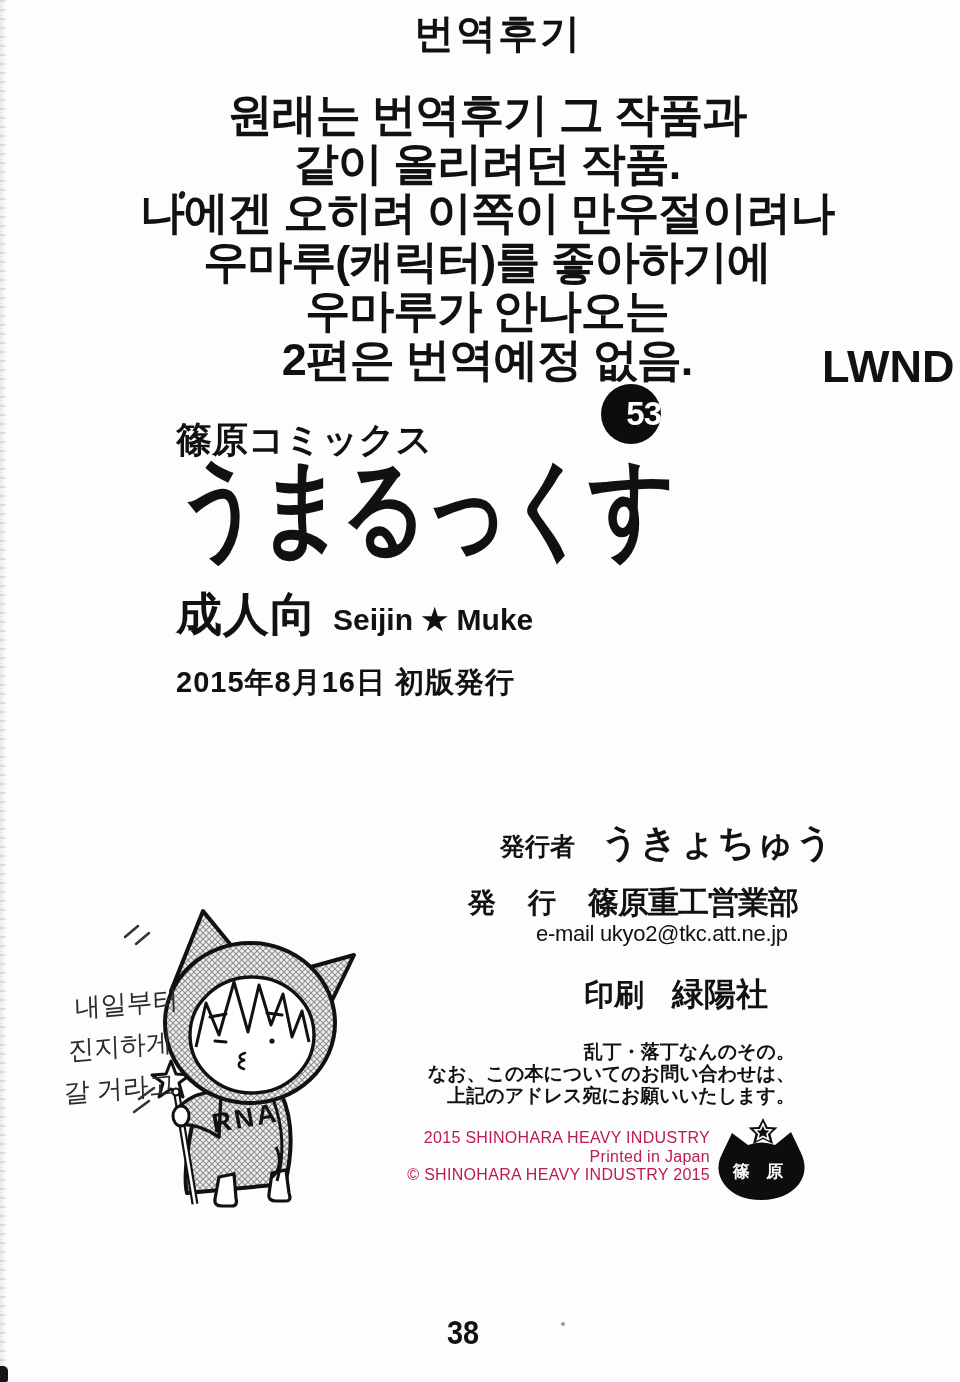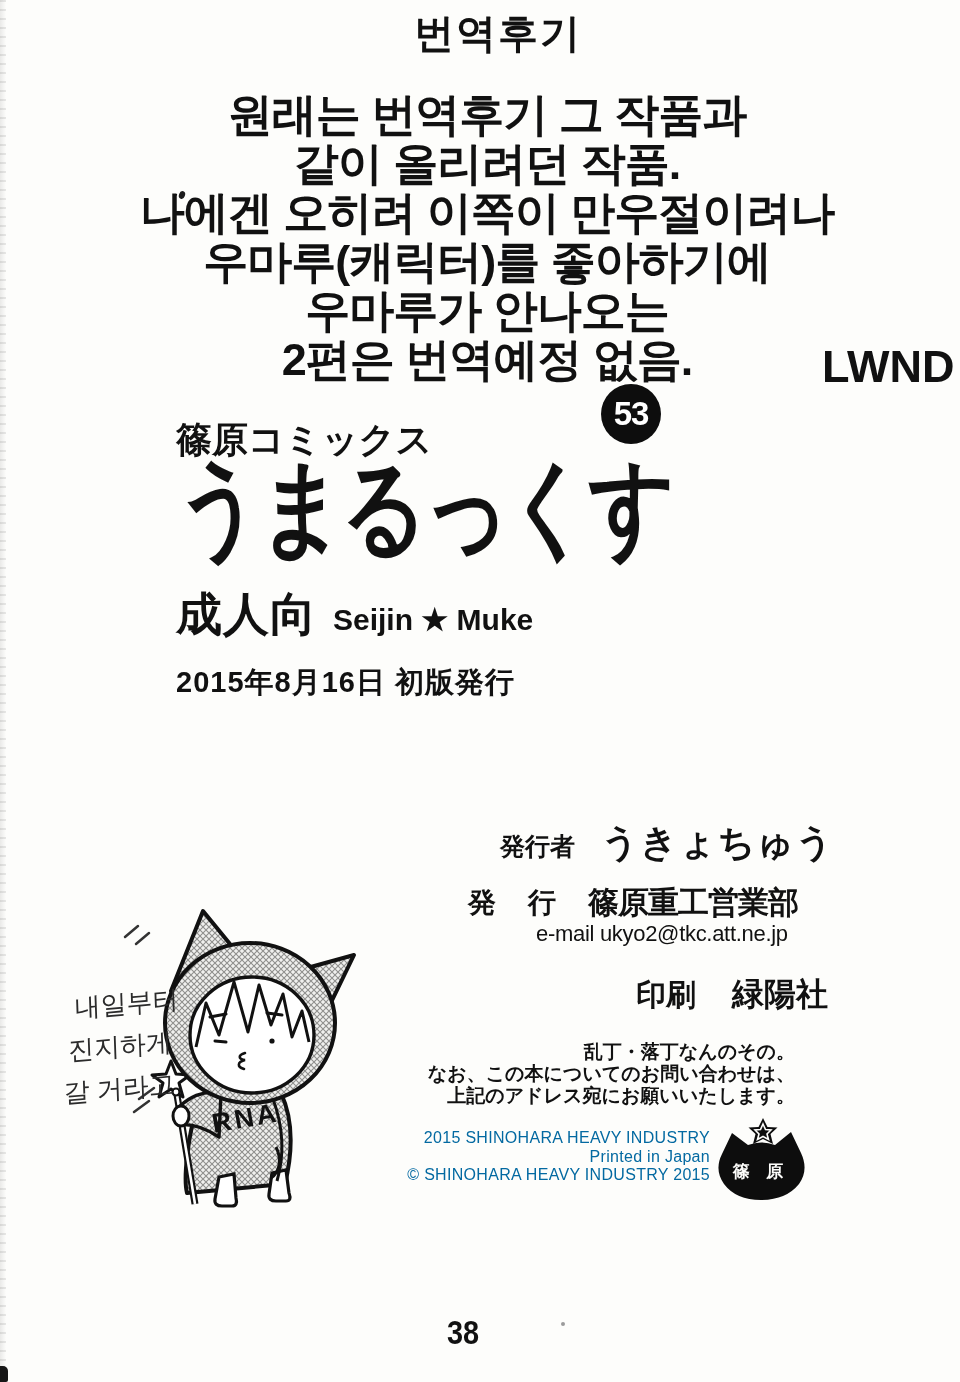--- a/index.html
+++ b/index.html
@@ -22,44 +22,44 @@
   
   .afterword-title{left:0;top:6px;width:100%;text-align:center;padding-left:36px;box-sizing:border-box;
     font-size:40px;font-weight:800;letter-spacing:2px;}
   .afterword-body{left:0;top:90px;width:100%;text-align:center;padding-left:14px;box-sizing:border-box;
     font-size:45px;line-height:49px;font-weight:800;letter-spacing:-1px;}
   .lwnd{left:786px;top:341px;font-size:45px;font-weight:800;letter-spacing:0px;margin-left:36px;}
 
   
   .series-label{left:176px;top:416px;font-size:36px;font-weight:800;letter-spacing:0px;}
   .badge53{left:601px;top:384px;width:60px;height:60px;border-radius:50%;background:#0d0d0d;
-    color:#fff;display:flex;align-items:center;justify-content:center;
+    color:#fff;display:flex;align-items:center;justify-content:flex-end;
     font-size:33px;font-weight:800;letter-spacing:-1px;}
   .book-title{left:176px;top:452px;font-size:106px;font-weight:900;letter-spacing:-0.05em;
     transform:scaleX(0.80);transform-origin:left top;white-space:nowrap;line-height:1.05;}
   .rating-row{left:176px;top:572px;display:flex;align-items:baseline;margin-top:12px;}
   .rating{font-size:46px;font-weight:800;letter-spacing:1px;}
   .rating-romaji{font-size:30px;font-weight:600;margin-left:16px;letter-spacing:0px;}
   .print-date{left:176px;top:663px;font-size:29px;font-weight:800;letter-spacing:1px;}
 
   
   .pub-row{left:500px;top:818px;display:flex;align-items:baseline;}
   .pub-label{font-size:25px;font-weight:800;}
   .pub-name{font-size:37px;font-weight:800;margin-left:26px;letter-spacing:1px;text-align:center;}
   .issuer-row{left:468px;top:882px;display:flex;align-items:center;}
   .issuer-label{font-size:28px;font-weight:800;letter-spacing:2px;}
   .issuer-name{font-size:31px;font-weight:800;margin-left:30px;letter-spacing:-1px;}
   .email{left:536px;top:921px;font-size:22px;font-weight:500;letter-spacing:-0.3px;}
-  .printer-row{left:636px;top:973px;display:flex;align-items:baseline;}
+  .printer-row{left:584px;top:973px;display:flex;align-items:baseline;}
   .printer-label{font-size:30px;font-weight:800;}
-  .printer-name{font-size:32px;font-weight:800;margin-left:36px;}
+  .printer-name{font-size:32px;font-weight:800;margin-left:28px;}
   .notes{left:295px;top:1041px;width:500px;text-align:right;
     font-size:19px;line-height:22px;font-weight:600;letter-spacing:0px;}
   .english{left:300px;top:1129px;width:410px;text-align:right;
-    font-size:16px;line-height:18.5px;font-weight:500;letter-spacing:0.3px;color:#0369a1;}
+    font-size:16px;line-height:18.5px;font-weight:500;letter-spacing:0.3px;color:#be185d;}
 
   
   .handwriting{left:60px;top:988px;font-size:26px;line-height:42px;font-weight:500;color:#2b2b2b;
     transform:rotate(-5deg) skewX(-3deg);transform-origin:left top;}
   .hw-1{margin-left:14px;}
   .hw-2{margin-left:6px;}
   .hw-3{margin-left:0px;}
 
   .char-svg{left:95px;top:885px;}
   .logo-svg{left:714px;top:1118px;}

